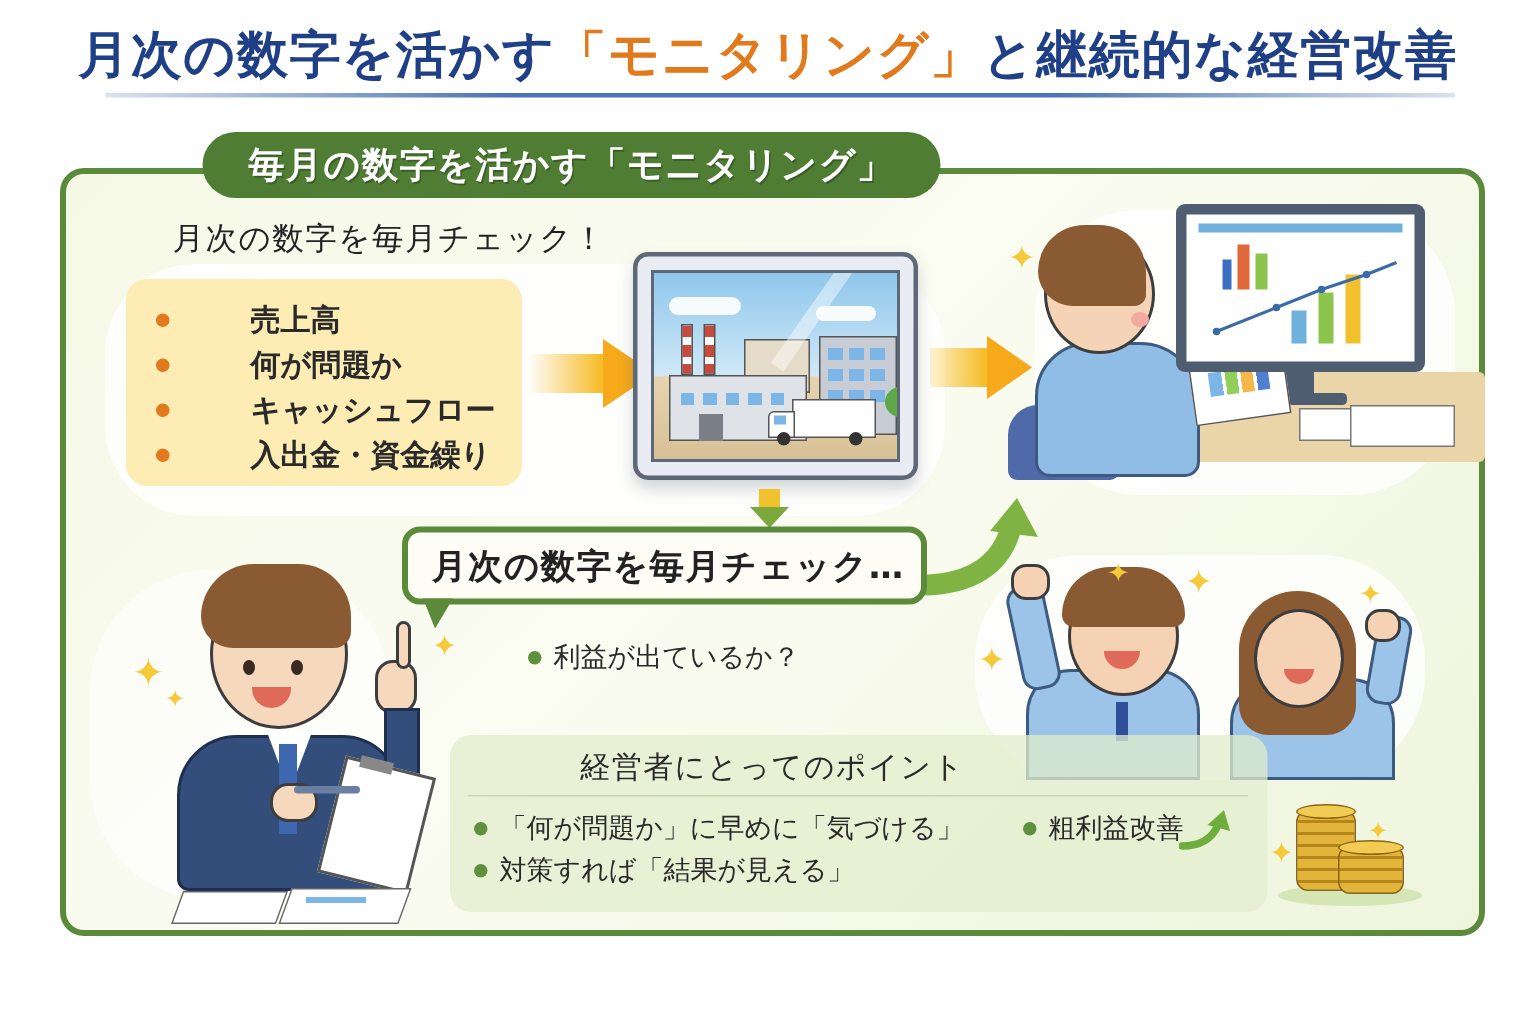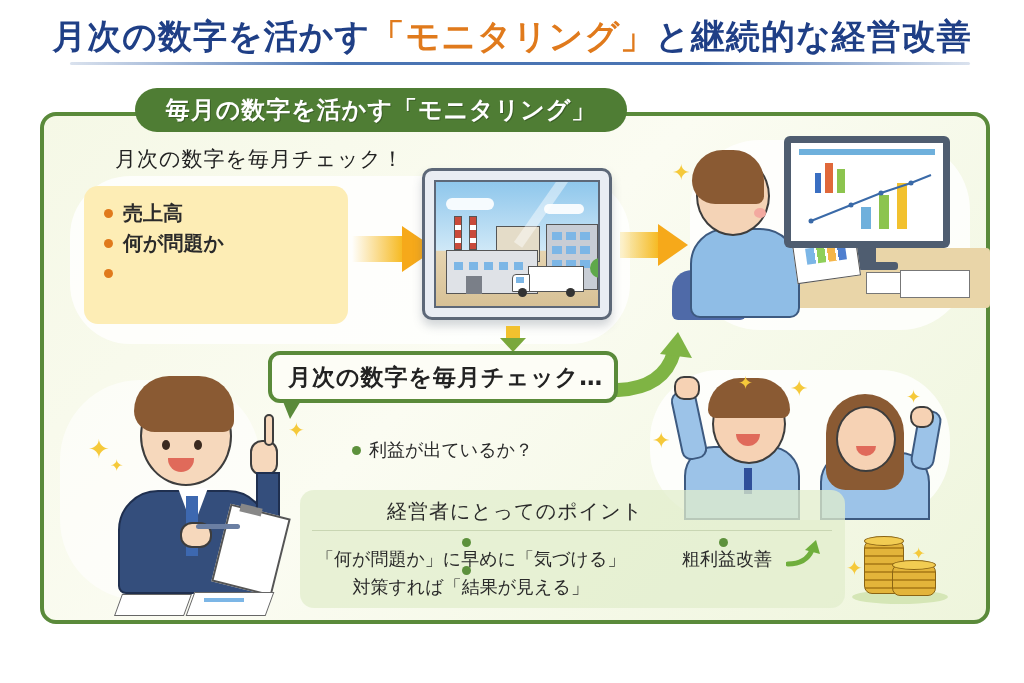--- a/index.html
+++ b/index.html
@@ -47,21 +47,21 @@
   .cloud { background: rgba(255,255,255,0.8); border-radius: 40px; }
 
   
   .metrics-box {
     left: 84px; top: 186px; width: 264px; height: 138px;
     background: #fdedb5; border-radius: 14px;
     padding: 12px 0 0 20px;
   }
   .metric-item {
     display: flex; align-items: center; height: 30px;
-    font-size: 20px; font-weight: bold; color: #2a2a2a; white-space: nowrap;
+    font-size: 20px; font-weight: bold; color: #2a2a2a; white-space: nowrap; gap: 44px;
   }
   .metric-item .dot {
     width: 9px; height: 9px; border-radius: 50%;
     background: #e07a1c; margin-right: 10px; flex: 0 0 9px;
   }
 
   
   .monitor {
     left: 422px; top: 168px; width: 190px; height: 152px;
     background: #e9edf3; border: 3px solid #5d6878; border-radius: 10px;
@@ -91,39 +91,39 @@
   }
   .bubble-tail {
     left: 282px; top: 399px; width: 0; height: 0;
     border-left: 8px solid transparent; border-right: 12px solid transparent;
     border-top: 20px solid #5a8a3a;
   }
 
   .check-list { left: 352px; top: 424px; }
   .check-item {
     display: flex; align-items: center; height: 28px;
-    font-size: 18px; color: #2a2a2a; white-space: nowrap; margin-top: 12px;
+    font-size: 18px; color: #2a2a2a; white-space: nowrap;
   }
   .gdot { width: 9px; height: 9px; border-radius: 50%; background: #5d913c; margin-right: 8px; flex: 0 0 9px; }
 
   
   .points-box {
     left: 300px; top: 490px; width: 545px; height: 118px;
     background: rgba(226,237,204,0.75); border-radius: 14px;
   }
   .points-title {
     left: 300px; top: 498px; width: 430px; text-align: center;
     font-size: 20px; color: #2a2a2a; white-space: nowrap; letter-spacing: 1px;
   }
   .points-rule { left: 312px; top: 530px; width: 520px; height: 1px; background: #c9d6b3; }
   .points-left { left: 316px; top: 538px; }
   .points-right { left: 682px; top: 538px; }
   .point-item {
     display: flex; align-items: center; height: 28px;
-    font-size: 18px; color: #2a2a2a; white-space: nowrap; flex-direction: column;
+    font-size: 18px; color: #2a2a2a; white-space: nowrap;
   }
 </style>
 </head>
 <body>
 
 <div class="abs page-title">
   <span>月次の数字を活かす</span><span class="accent">「モニタリング」</span><span>と継続的な経営改善</span>
 </div>
 <div class="abs title-rule"></div>
 
@@ -141,20 +141,25 @@
   <div class="metric-item">
       <span class="dot"></span>
       <span>売上高</span>
     </div>
   <div class="metric-item">
       <span class="dot"></span>
       <span>何が問題か</span>
     </div>
   <div class="metric-item">
       <span class="dot"></span>
+      <span>キャッシュフロー</span>
+    </div>
+  <div class="metric-item">
+      <span class="dot"></span>
+      <span>入出金・資金繰り</span>
     </div>
 </div>
 
 <div class="abs" style="left:352px;top:226px;">
   <div style="position:absolute;left:0;top:10px;width:52px;height:26px;background:linear-gradient(90deg,rgba(248,200,40,0),#f6b81c);"></div>
   <div style="position:absolute;left:50px;top:0;width:0;height:0;border-top:23px solid transparent;border-bottom:23px solid transparent;border-left:34px solid #f6a91a;"></div>
 </div>
 
 <div class="abs monitor">
   <div class="monitor-screen">

